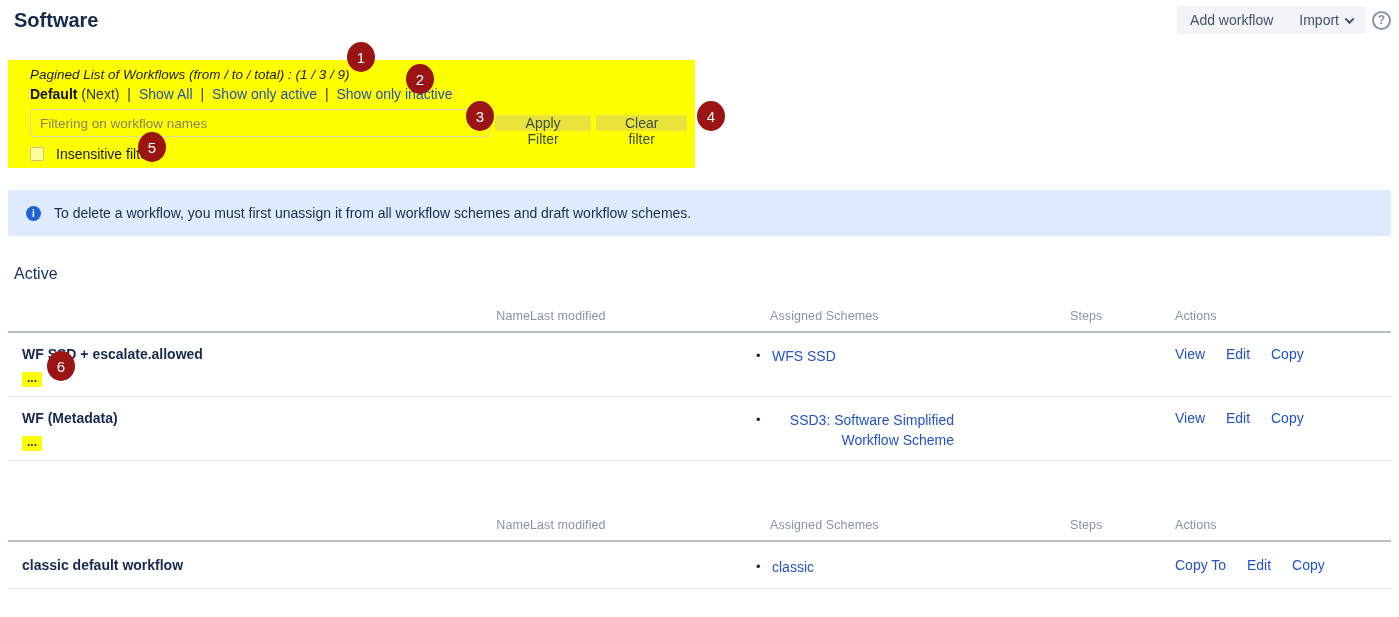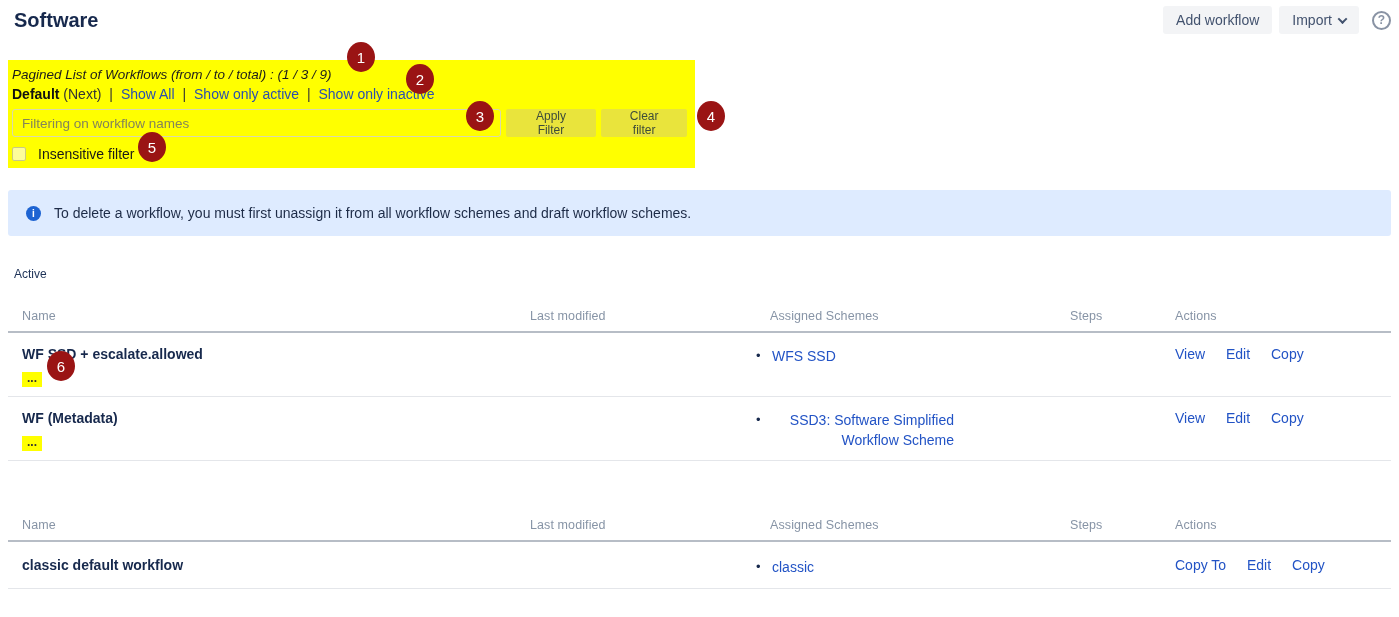--- a/index.html
+++ b/index.html
@@ -12,79 +12,79 @@
   html,body{background:#fff;}
   body{
     width:1399px;height:617px;position:relative;overflow:hidden;
     font-family:"Liberation Sans", sans-serif;font-size:14px;color:#1a1a1a;
   }
   
   .topbar{position:relative;height:40px;}
   .page-title{
     position:absolute;left:14px;top:9px;font-size:20px;font-weight:600;color:var(--name);
   }
-  .topbar-actions{position:absolute;right:8px;top:6px;display:flex;align-items:center;gap:7px;}
+  .topbar-actions{position:absolute;right:8px;top:6px;display:flex;align-items:center;}
   .gray-btn{
     background:var(--button-bg);color:var(--button-text);border:none;border-radius:3px;
     font-family:inherit;font-size:14px;padding:6px 13px;height:28px;display:flex;align-items:center;gap:7px;cursor:pointer;
   }
   .chev{
     width:7px;height:7px;border-right:2px solid var(--button-text);border-bottom:2px solid var(--button-text);
     transform:rotate(45deg) translate(-1px,-1px);display:inline-block;
   }
   .help-circle{
     width:19px;height:19px;border:2px solid #8993a4;border-radius:50%;color:#8993a4;
     font-size:12px;font-weight:700;display:flex;align-items:center;justify-content:center;margin-left:6px;cursor:pointer;
   }
   
   .filter-panel{
-    margin:20px 0 0 8px;width:687px;background:var(--highlight);padding:5px 8px 6px 4px;
+    margin:20px 0 0 8px;width:687px;background:var(--highlight);padding:5px 8px 6px 22px;
   }
   .pg-line{font-style:italic;font-size:13.5px;color:#1c1c1c;padding:1px 0 2px 0;line-height:17px;}
   .pager-line{font-size:14px;line-height:18px;padding-bottom:3px;color:#222;}
   .pager-line b{color:#111;}
   .pager-line .plink{color:var(--pager-link);text-decoration:none;cursor:pointer;}
   .pager-line .next{color:#333;cursor:pointer;}
   .sep{color:#333;margin:0 4px;}
   .filter-row{display:flex;align-items:center;margin-top:3px;}
   .filter-input{
     width:498px;height:28px;background:transparent;border:1px solid #d9d9ad;border-radius:3px;
     font-family:inherit;font-size:13.5px;padding:0 9px;color:#3c3c20;outline:none;
   }
   .filter-input::placeholder{color:#84845a;opacity:1;}
   .yellow-btn{
-    background:var(--yellow-button-bg);border:none;border-radius:2px;height:28px;padding:0 16px;
-    font-family:inherit;font-size:12px;color:#3d4b3a;margin-left:5px;cursor:pointer;
+    background:var(--yellow-button-bg);border:none;border-radius:2px;height:16px;padding:0 16px;
+    font-family:inherit;font-size:14px;color:#3d4b3a;margin-left:5px;cursor:pointer;
   }
   .checkbox-row{display:flex;align-items:center;gap:12px;margin-top:8px;height:17px;cursor:pointer;}
   .checkbox-box{
     width:14px;height:14px;border:1px solid #c9c985;border-radius:2px;background:#fdfd9a;display:inline-block;
   }
   .checkbox-row .cb-label{font-size:14px;color:#191919;}
   
   .info-banner{
     margin:22px 8px 0 8px;height:46px;background:var(--banner-bg);border-radius:3px;
     display:flex;align-items:center;padding-left:18px;gap:13px;color:#1d2b47;font-size:14px;
   }
   .info-icon{
     width:15px;height:15px;min-width:15px;background:var(--banner-icon);color:#fff;border-radius:50%;
     font-size:10px;font-weight:700;font-style:normal;display:flex;align-items:center;justify-content:center;
   }
   
   .section{margin-left:8px;width:1383px;}
   .section-active{margin-top:29px;}
   .section-inactive{margin-top:51px;}
-  .section-heading{font-size:12px;font-weight:500;color:#1c3156;padding-left:6px;line-height:18px;}
+  .section-heading{font-size:16px;font-weight:500;color:#1c3156;padding-left:6px;line-height:18px;}
   .wtable{margin-top:20px;}
   .thead,.trow{display:grid;grid-template-columns:522px 226px 306px 105px 1fr;}
   .thead{border-bottom:2px solid var(--border-strong);}
   .th{
     font-size:12.5px;color:var(--muted);padding:6px 0 8px 8px;letter-spacing:.1px;
   }
-  .th.first{padding-left:14px;}
+  .th.first{padding-left:14px;text-align:right;}
   .th.nopad{padding-left:0;}
   .trow{border-bottom:1px solid var(--border-light);}
   .cell{padding:13px 0 9px 8px;}
   .cell.name-cell{padding-left:14px;}
   .cell.scheme-cell{padding-left:0;}
   .wf-name{font-weight:700;color:var(--name);font-size:14px;line-height:17px;}
   .dots{
     display:inline-block;margin-top:9px;background:var(--highlight);color:#333;font-weight:700;
     font-size:12px;line-height:13px;padding:0 5px 2px 5px;cursor:pointer;
   }

